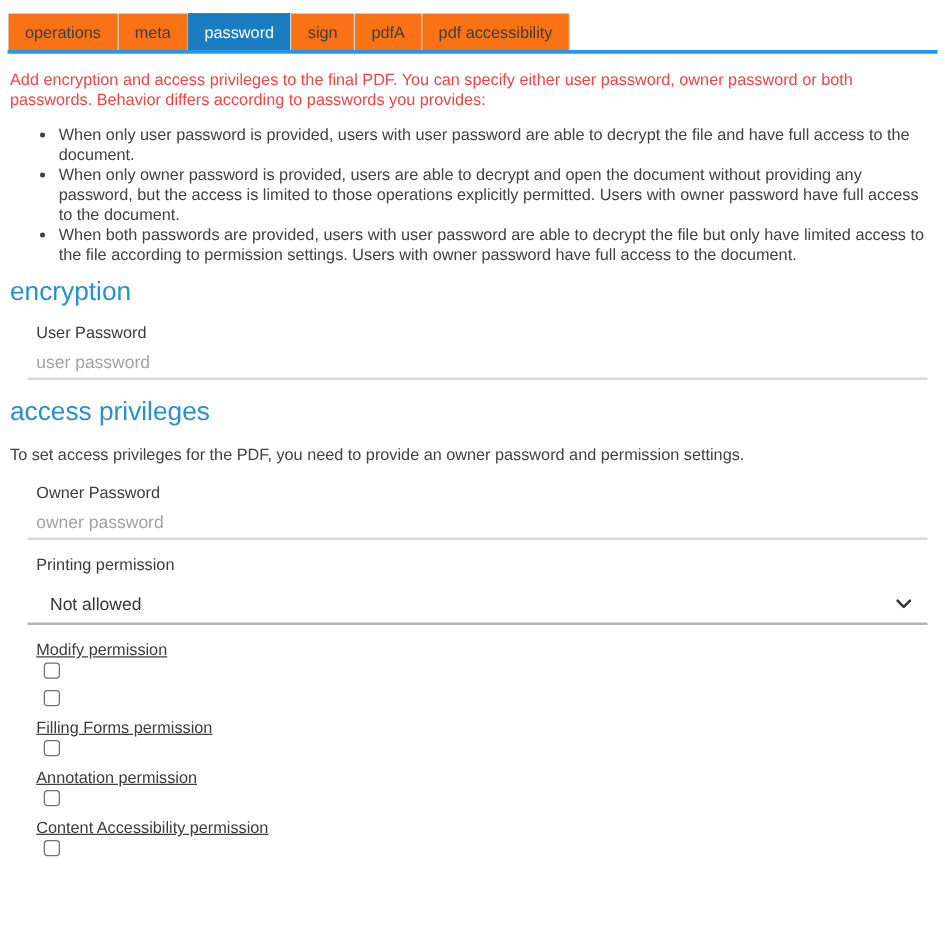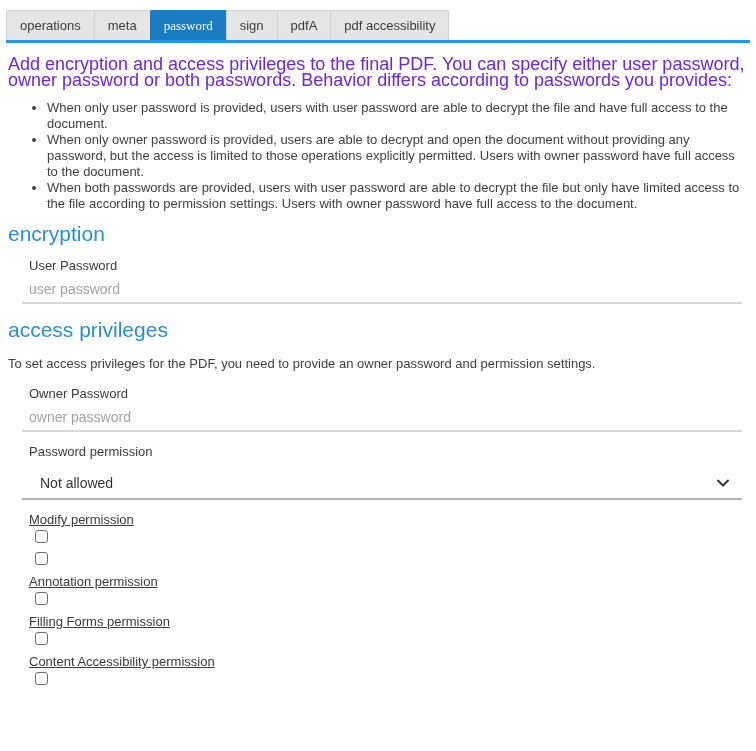--- a/index.html
+++ b/index.html
@@ -18,44 +18,43 @@
   .tabbar {
     display: flex;
     align-items: flex-end;
     margin: 10px 6px 0 6px;
     border-bottom: 3px solid #2696e8;
   }
   .tab {
     font-size: 13px;
     line-height: 16px;
     color: #3c3c3c;
-    background: #e5e5e5;
+    background: #f97316;
     border: 1px solid #d2d2d2;
     border-bottom: none;
     border-radius: 2px 2px 0 0;
     padding: 7px 13px 6px 13px;
     cursor: pointer;
     white-space: nowrap;
   }
   .tab + .tab { margin-left: -1px; }
   .tab.active {
     background: #1a7cc1;
     border-color: #1a7cc1;
     color: #ffffff;
-    font-family: Liberation Serif, serif;
   }
 
   
   .content { padding: 0 8px; }
 
   p.intro {
     margin: 13px 0 0 0;
-    font-size: 18px;
-    line-height: 16px;
-    color: #6d28d9;
+    font-size: 13px;
+    line-height: 16px;
+    color: #ef4444;
     max-width: 742px;
   }
   ul.behavior {
     margin: 12px 0 0 0;
     padding: 0 0 0 39px;
     max-width: 716px;
   }
   ul.behavior li {
     font-size: 13px;
     line-height: 16px;
@@ -191,47 +190,47 @@
     <h2 class="sect second">access privileges</h2>
 
     <p class="desc">To set access privileges for the PDF, you need to provide an owner password and permission settings.</p>
 
     <div class="field mt14">
       <label>Owner Password</label>
       <input type="text" placeholder="owner password" style="">
     </div>
 
     <div class="field">
-      <label>Password permission</label>
+      <label>Printing permission</label>
       <div class="selectwrap">
         <select>
           <option>Not allowed</option>
         </select>
         <svg class="chev" viewBox="0 0 12 8">
           <polyline points="1,1.5 6,6.5 11,1.5" fill="none" stroke="#333333" stroke-width="2" stroke-linecap="round" stroke-linejoin="round"></polyline>
         </svg>
       </div>
     </div>
 
     <div class="check first">
       <label>Modify permission</label>
       <input type="checkbox" style="">
     </div>
 
     <div class="check">
       <input type="checkbox" style="">
     </div>
 
     <div class="check">
+      <label>Filling Forms permission</label>
+      <input type="checkbox" style="">
+    </div>
+
+    <div class="check">
       <label>Annotation permission</label>
-      <input type="checkbox" style="">
-    </div>
-
-    <div class="check">
-      <label>Filling Forms permission</label>
       <input type="checkbox" style="">
     </div>
 
     <div class="check">
       <label>Content Accessibility permission</label>
       <input type="checkbox" style="">
     </div>
 
 
   </div>

